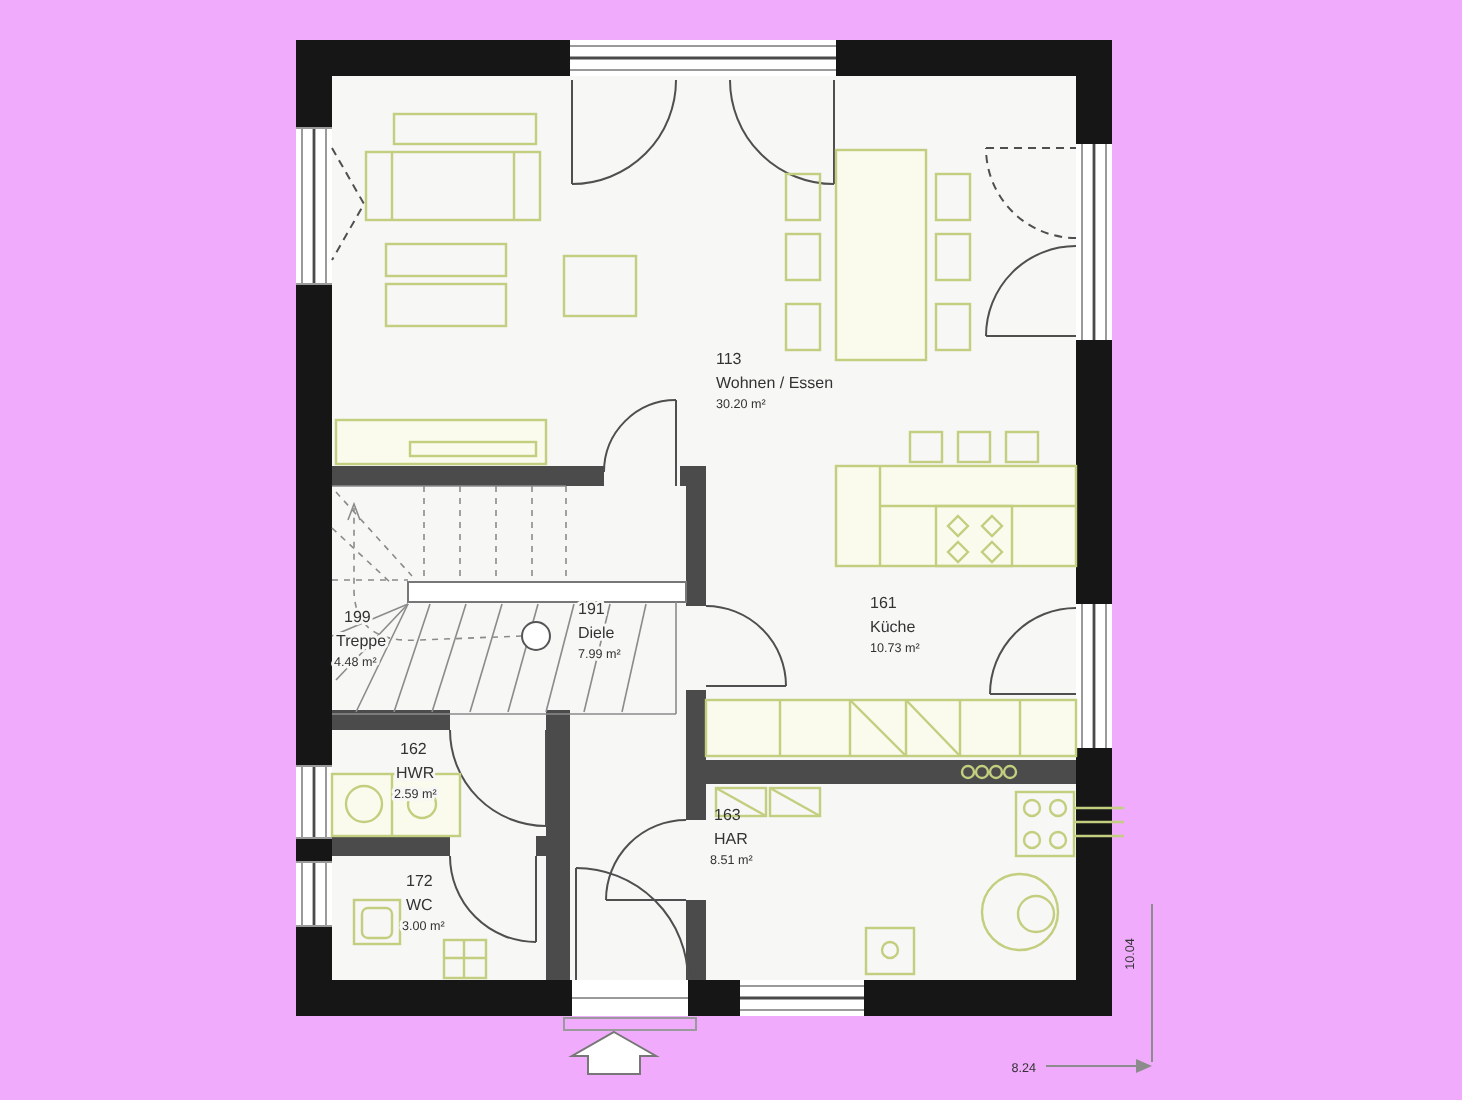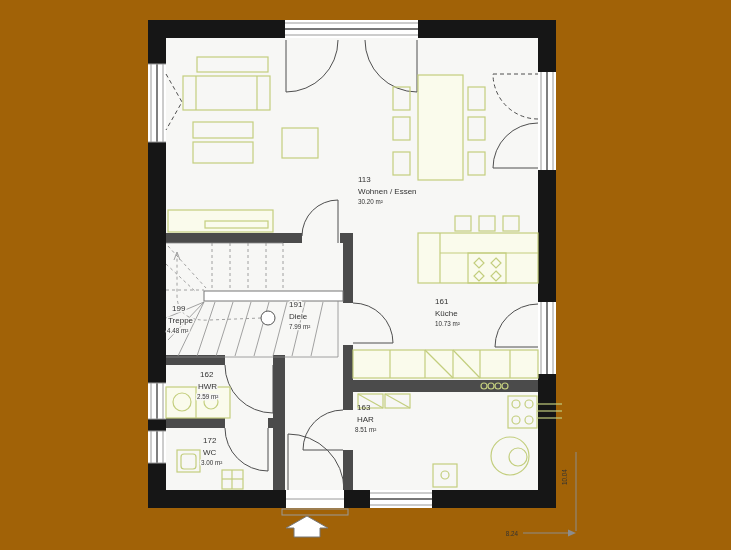--- a/index.html
+++ b/index.html
@@ -1,16 +1,16 @@
 <!DOCTYPE html>
 <html><head>
 <meta charset="utf-8">
 <style>
   html,body{margin:0;padding:0;background:#ffffff;}
-  .canvas{position:relative;width:731px;height:550px;background:#a16207;overflow:hidden;
+  .canvas{position:relative;width:731px;height:550px;background:#f0abfc;overflow:hidden;
           font-family:"Liberation Sans",sans-serif;text-decoration:underline;}
   svg{position:absolute;left:0;top:0;}
   .wall{fill:#161616;}
   .iwall{fill:#4b4b4b;}
   .floor{fill:#f7f7f5;}
   .winbg{fill:#ffffff;}
   .frame{stroke:#9a9a9a;stroke-width:1;fill:none;}
   .glass{stroke:#4a4a4a;stroke-width:1.4;fill:none;}
   .door{stroke:#4f4f4f;stroke-width:1;fill:none;}
   .doord{stroke:#4f4f4f;stroke-width:1;fill:none;stroke-dasharray:4 3;}

